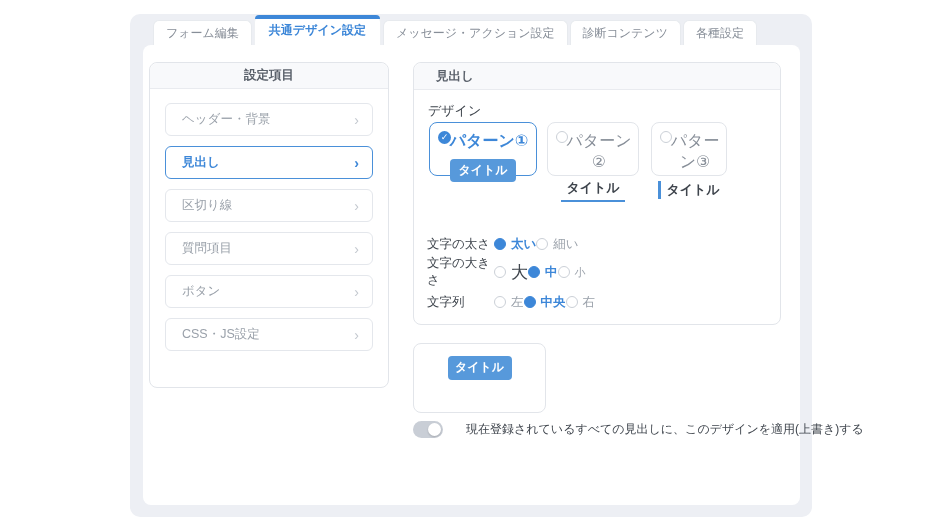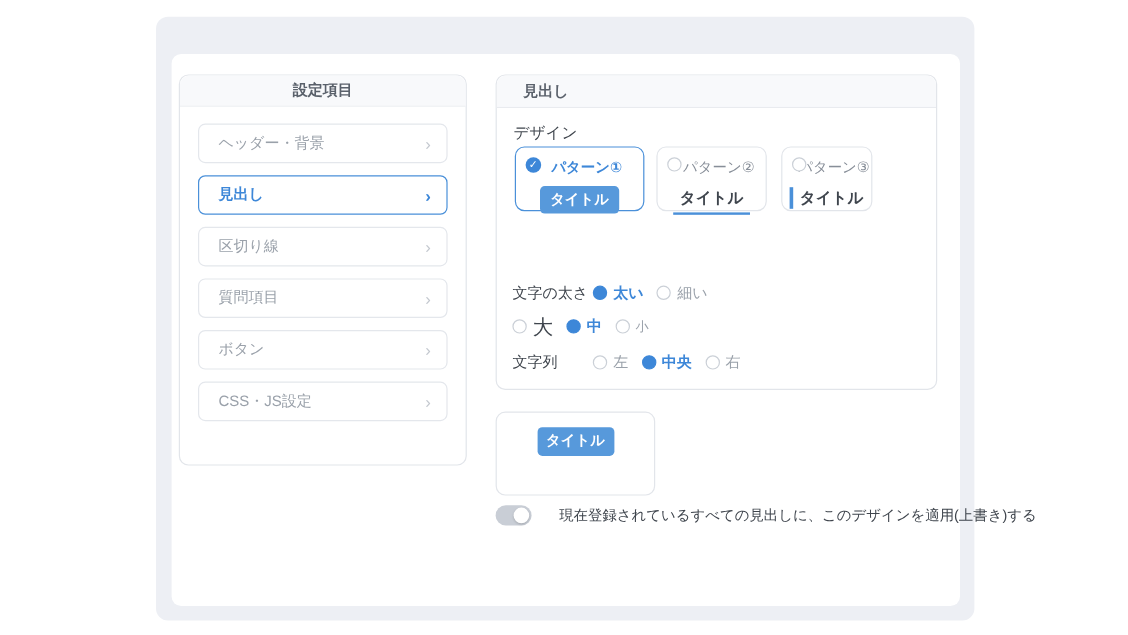--- a/index.html
+++ b/index.html
@@ -34,21 +34,21 @@
   
   .main{position:absolute;left:270px;top:17px;width:368px;height:263px;border:1px solid #e2e5ea;border-radius:8px;background:#fff}
   .main .panel-h{justify-content:flex-start;padding-left:22px;height:27px}
   .design-lbl{position:absolute;top:39px;left:14px;font-size:13px;color:#3f454d}
 
   .pcards{position:absolute;top:59px;left:15px;height:54px;width:338px}
   .pcard{position:absolute;top:0;height:54px;border:1px solid #e2e5ea;border-radius:8px;background:#fff;cursor:pointer}
   .pcard.sel{border:1.5px solid #4a90d9}
   .p1{left:0;width:108px}.p2{left:118px;width:92px}.p3{left:222px;width:76px}
   .pcard .prad{position:absolute;left:8px;top:8px}
-  .plabel{display:block;text-align:center;padding-left:12px;margin-top:8px;font-size:12px;color:#878e98}
+  .plabel{display:block;text-align:center;padding-left:12px;margin-top:8px;font-size:16px;color:#878e98}
   .pcard.sel .plabel{color:#3d87d8;font-weight:bold}
   .pbtn{margin:7px auto 0;width:66px;height:23px;background:#5799db;border-radius:4px;color:#fff;font-size:12px;font-weight:bold;
         display:flex;align-items:center;justify-content:center}
   .pu{margin:8px auto 0;width:max-content;font-size:13px;font-weight:bold;color:#3f454d;border-bottom:2px solid #4a90d9;padding:0 5px 3px}
   .pl{margin:8px auto 0;width:max-content;font-size:13px;font-weight:bold;color:#3f454d;border-left:3px solid #4a90d9;padding-left:5px}
 
   
   .rad{width:12px;height:12px;border-radius:50%;border:1px solid #cbd0d7;background:#fff;flex:none}
   .rad.on{background:#3d87d8;border-color:#3d87d8}
   .radcheck{width:13px;height:13px;border-radius:50%;background:#3d87d8;color:#fff;font-size:9px;font-weight:bold;
@@ -60,21 +60,21 @@
   .cinput{position:absolute;top:0;height:25px;width:64px;border:1px solid #dfe3e8;border-radius:4px;background:#fff;
           display:flex;align-items:center;justify-content:center;gap:4px;cursor:pointer}
   .swatch{width:14px;height:14px;border-radius:2px;flex:none}
   .swatch.white{background:#ffffff;border:1px solid #e6e8ec}
   .swatch.blue{background:#5799db}
   .cval{font-size:10.5px;font-weight:bold;color:#3f454d}
 
   
   .row{position:absolute;left:13px;width:342px;height:20px;display:flex;align-items:center}
   .row .lbl{width:67px;flex:none;font-size:12.5px;color:#3f454d}
-  .opts{display:flex;align-items:center;gap:11px}
+  .opts{display:flex;align-items:center;}
   .opt{display:flex;align-items:center;gap:5px;font-size:12.5px;color:#9aa1aa;cursor:pointer}
   .opt.on{color:#3d87d8;font-weight:bold}
   .opt .big{font-size:17px;color:#3f454d}
   .opt .small{font-size:11px}
 
   
   .preview{position:absolute;left:270px;top:298px;width:133px;height:70px;border:1px solid #e2e5ea;border-radius:8px;background:#fff}
   .preview .panel-h{height:21px;font-size:11.5px}
   .pv-body{height:47px;display:flex;align-items:center;justify-content:center}
   .pv-btn{width:64px;height:24px;background:#5799db;border-radius:4px;color:#fff;font-size:12px;font-weight:bold;
@@ -87,20 +87,27 @@
   .t-lbl{font-size:12px;color:#3f454d;white-space:nowrap}
   .save{position:absolute;left:270px;top:400px;width:80px;height:30px;border:1px solid #5799db;border-radius:4px;background:#fff;
         color:#3d87d8;font-size:12.5px;display:flex;align-items:center;justify-content:center;cursor:pointer}
 </style>
 </head>
 <body>
 
 <div class="stage">
   <div class="shell">
 
+    <div class="tabs">
+      <div class="tab">フォーム編集</div>
+      <div class="tab active">共通デザイン設定</div>
+      <div class="tab">メッセージ・アクション設定</div>
+      <div class="tab">診断コンテンツ</div>
+      <div class="tab">各種設定</div>
+    </div>
 
     <div class="card">
 
       <div class="side">
         <div class="panel-h">設定項目</div>
         <div class="side-list">
           <div class="side-item">
             <span>ヘッダー・背景</span>
             <span class="chev">›</span>
           </div>
@@ -158,20 +165,21 @@
               <span>太い</span>
             </span>
             <span class="opt">
               <span class="rad"></span>
               <span>細い</span>
             </span>
           </div>
         </div>
 
         <div class="row" style="top:199px">
+          <span class="lbl">文字の大きさ</span>
           <div class="opts">
             <span class="opt">
               <span class="rad"></span>
               <span class="big">大</span>
             </span>
             <span class="opt on">
               <span class="rad on"></span>
               <span>中</span>
             </span>
             <span class="opt">

